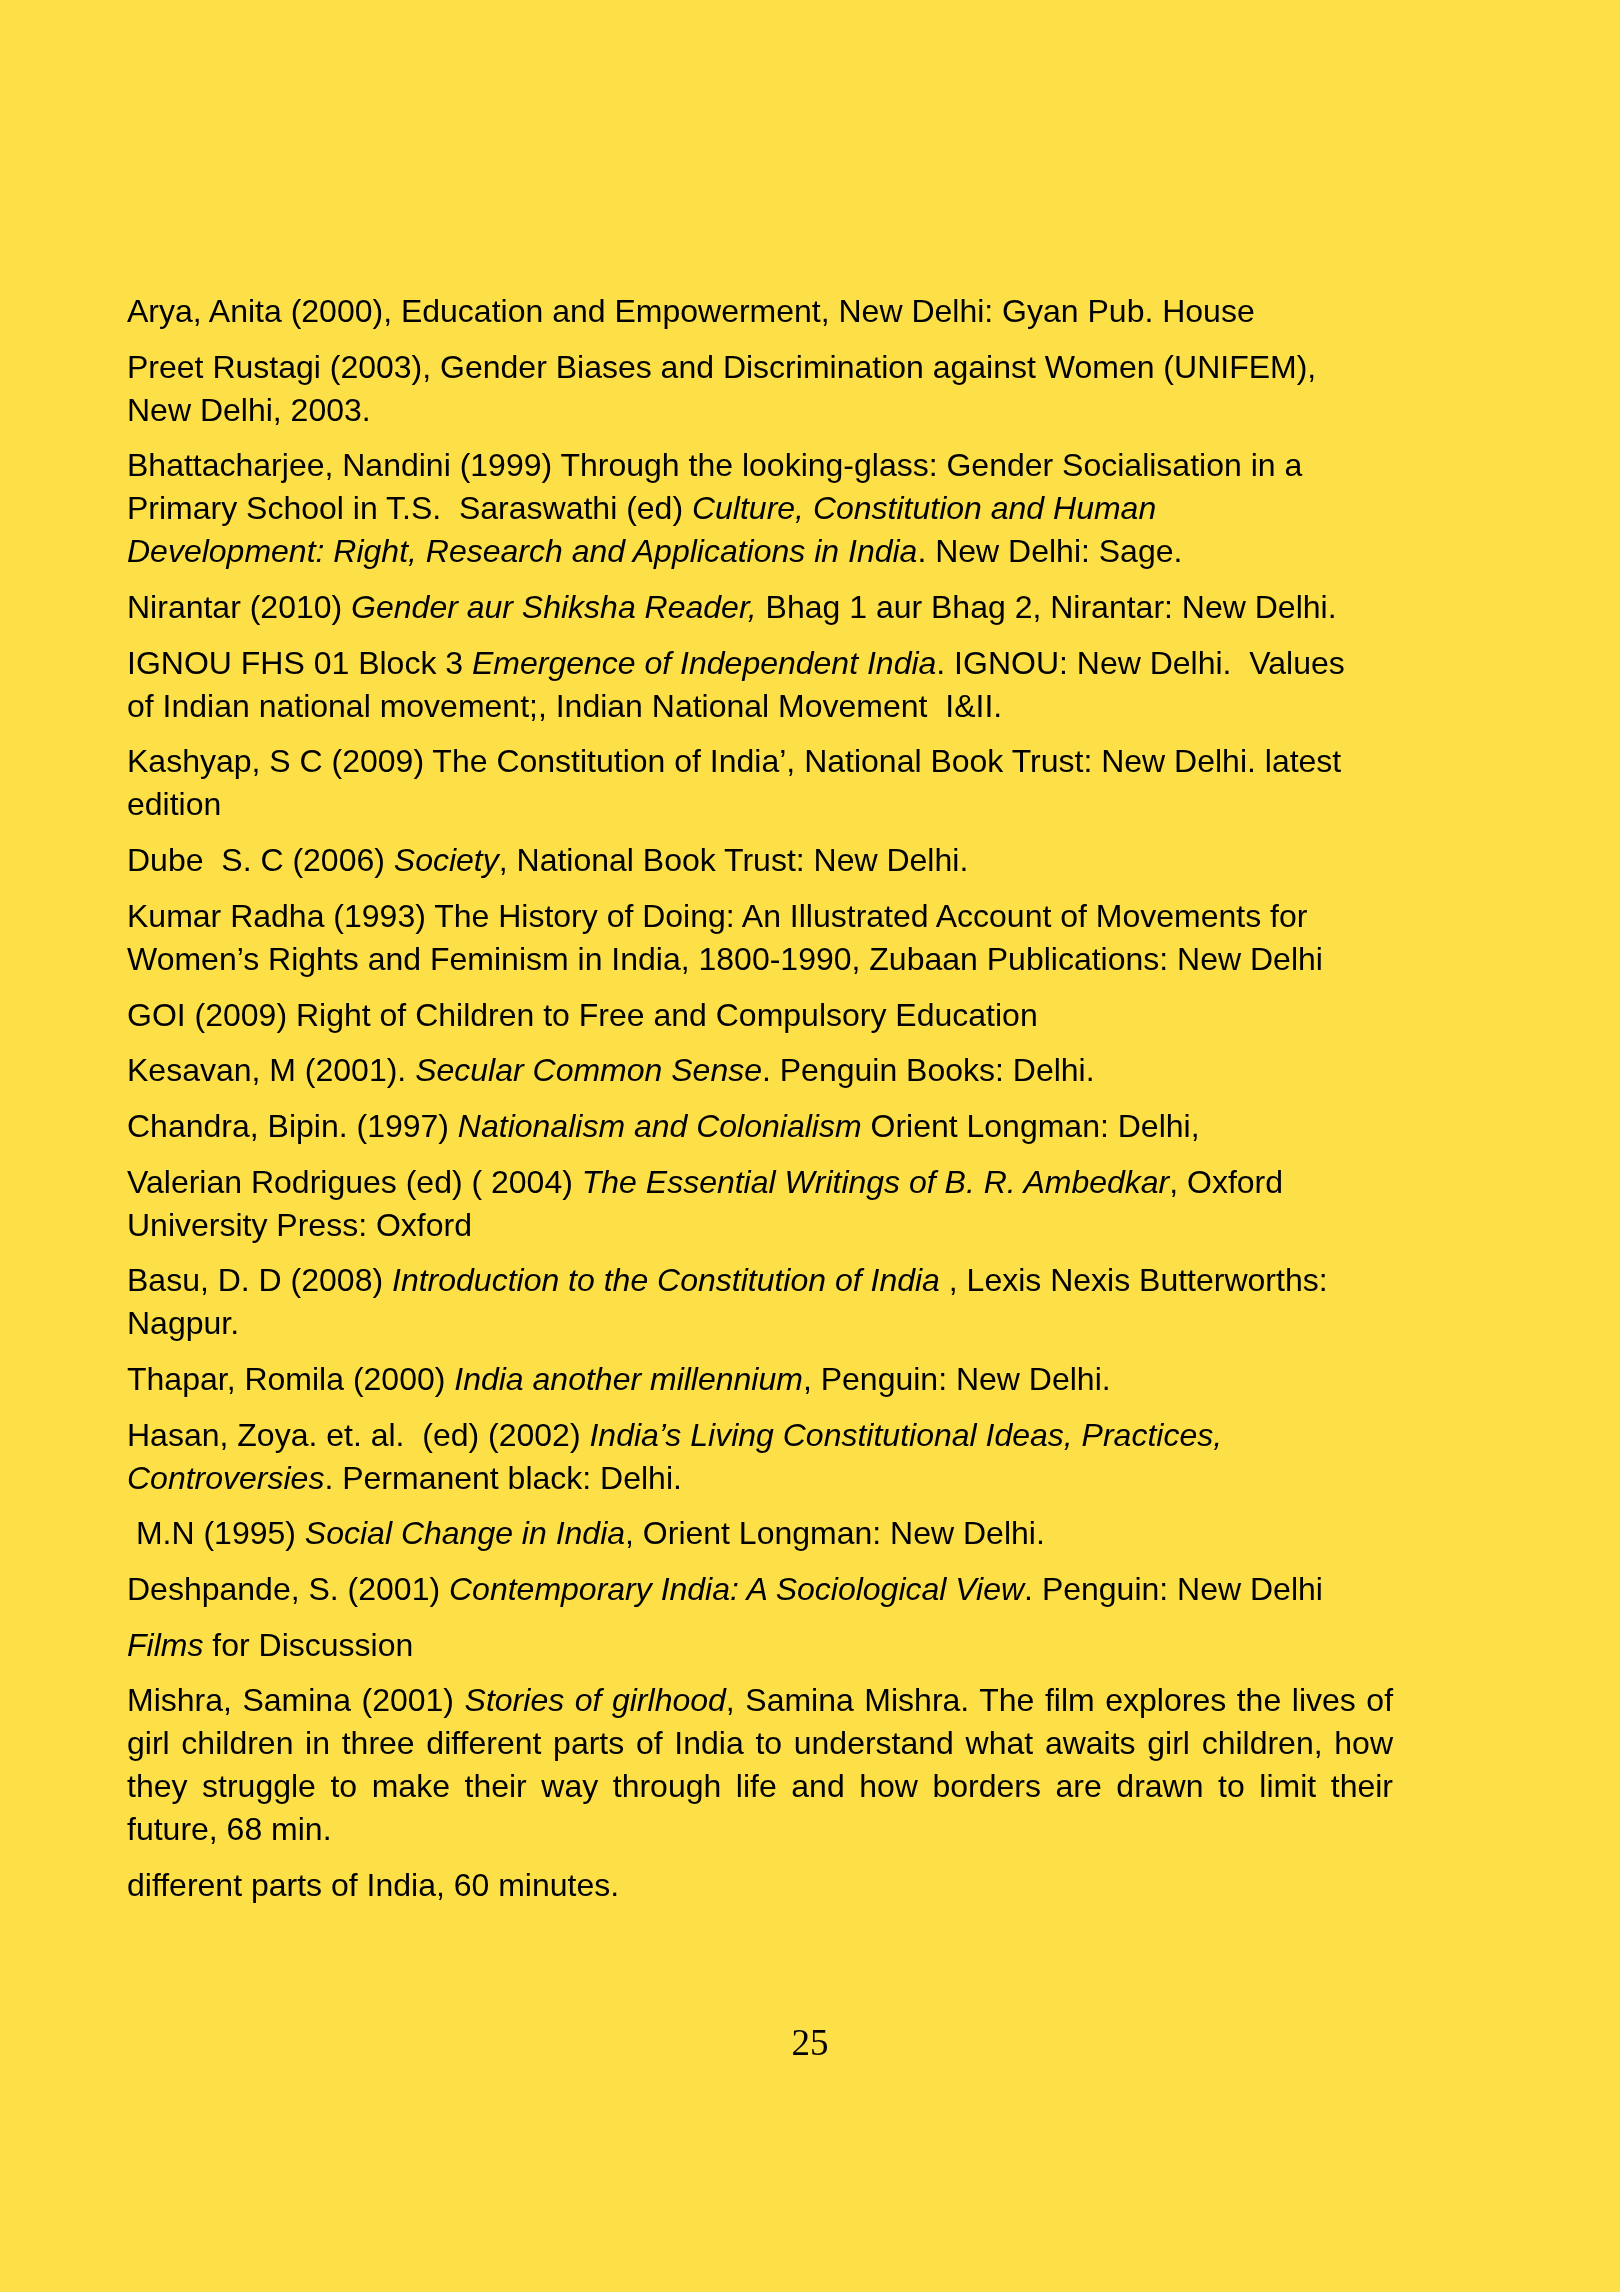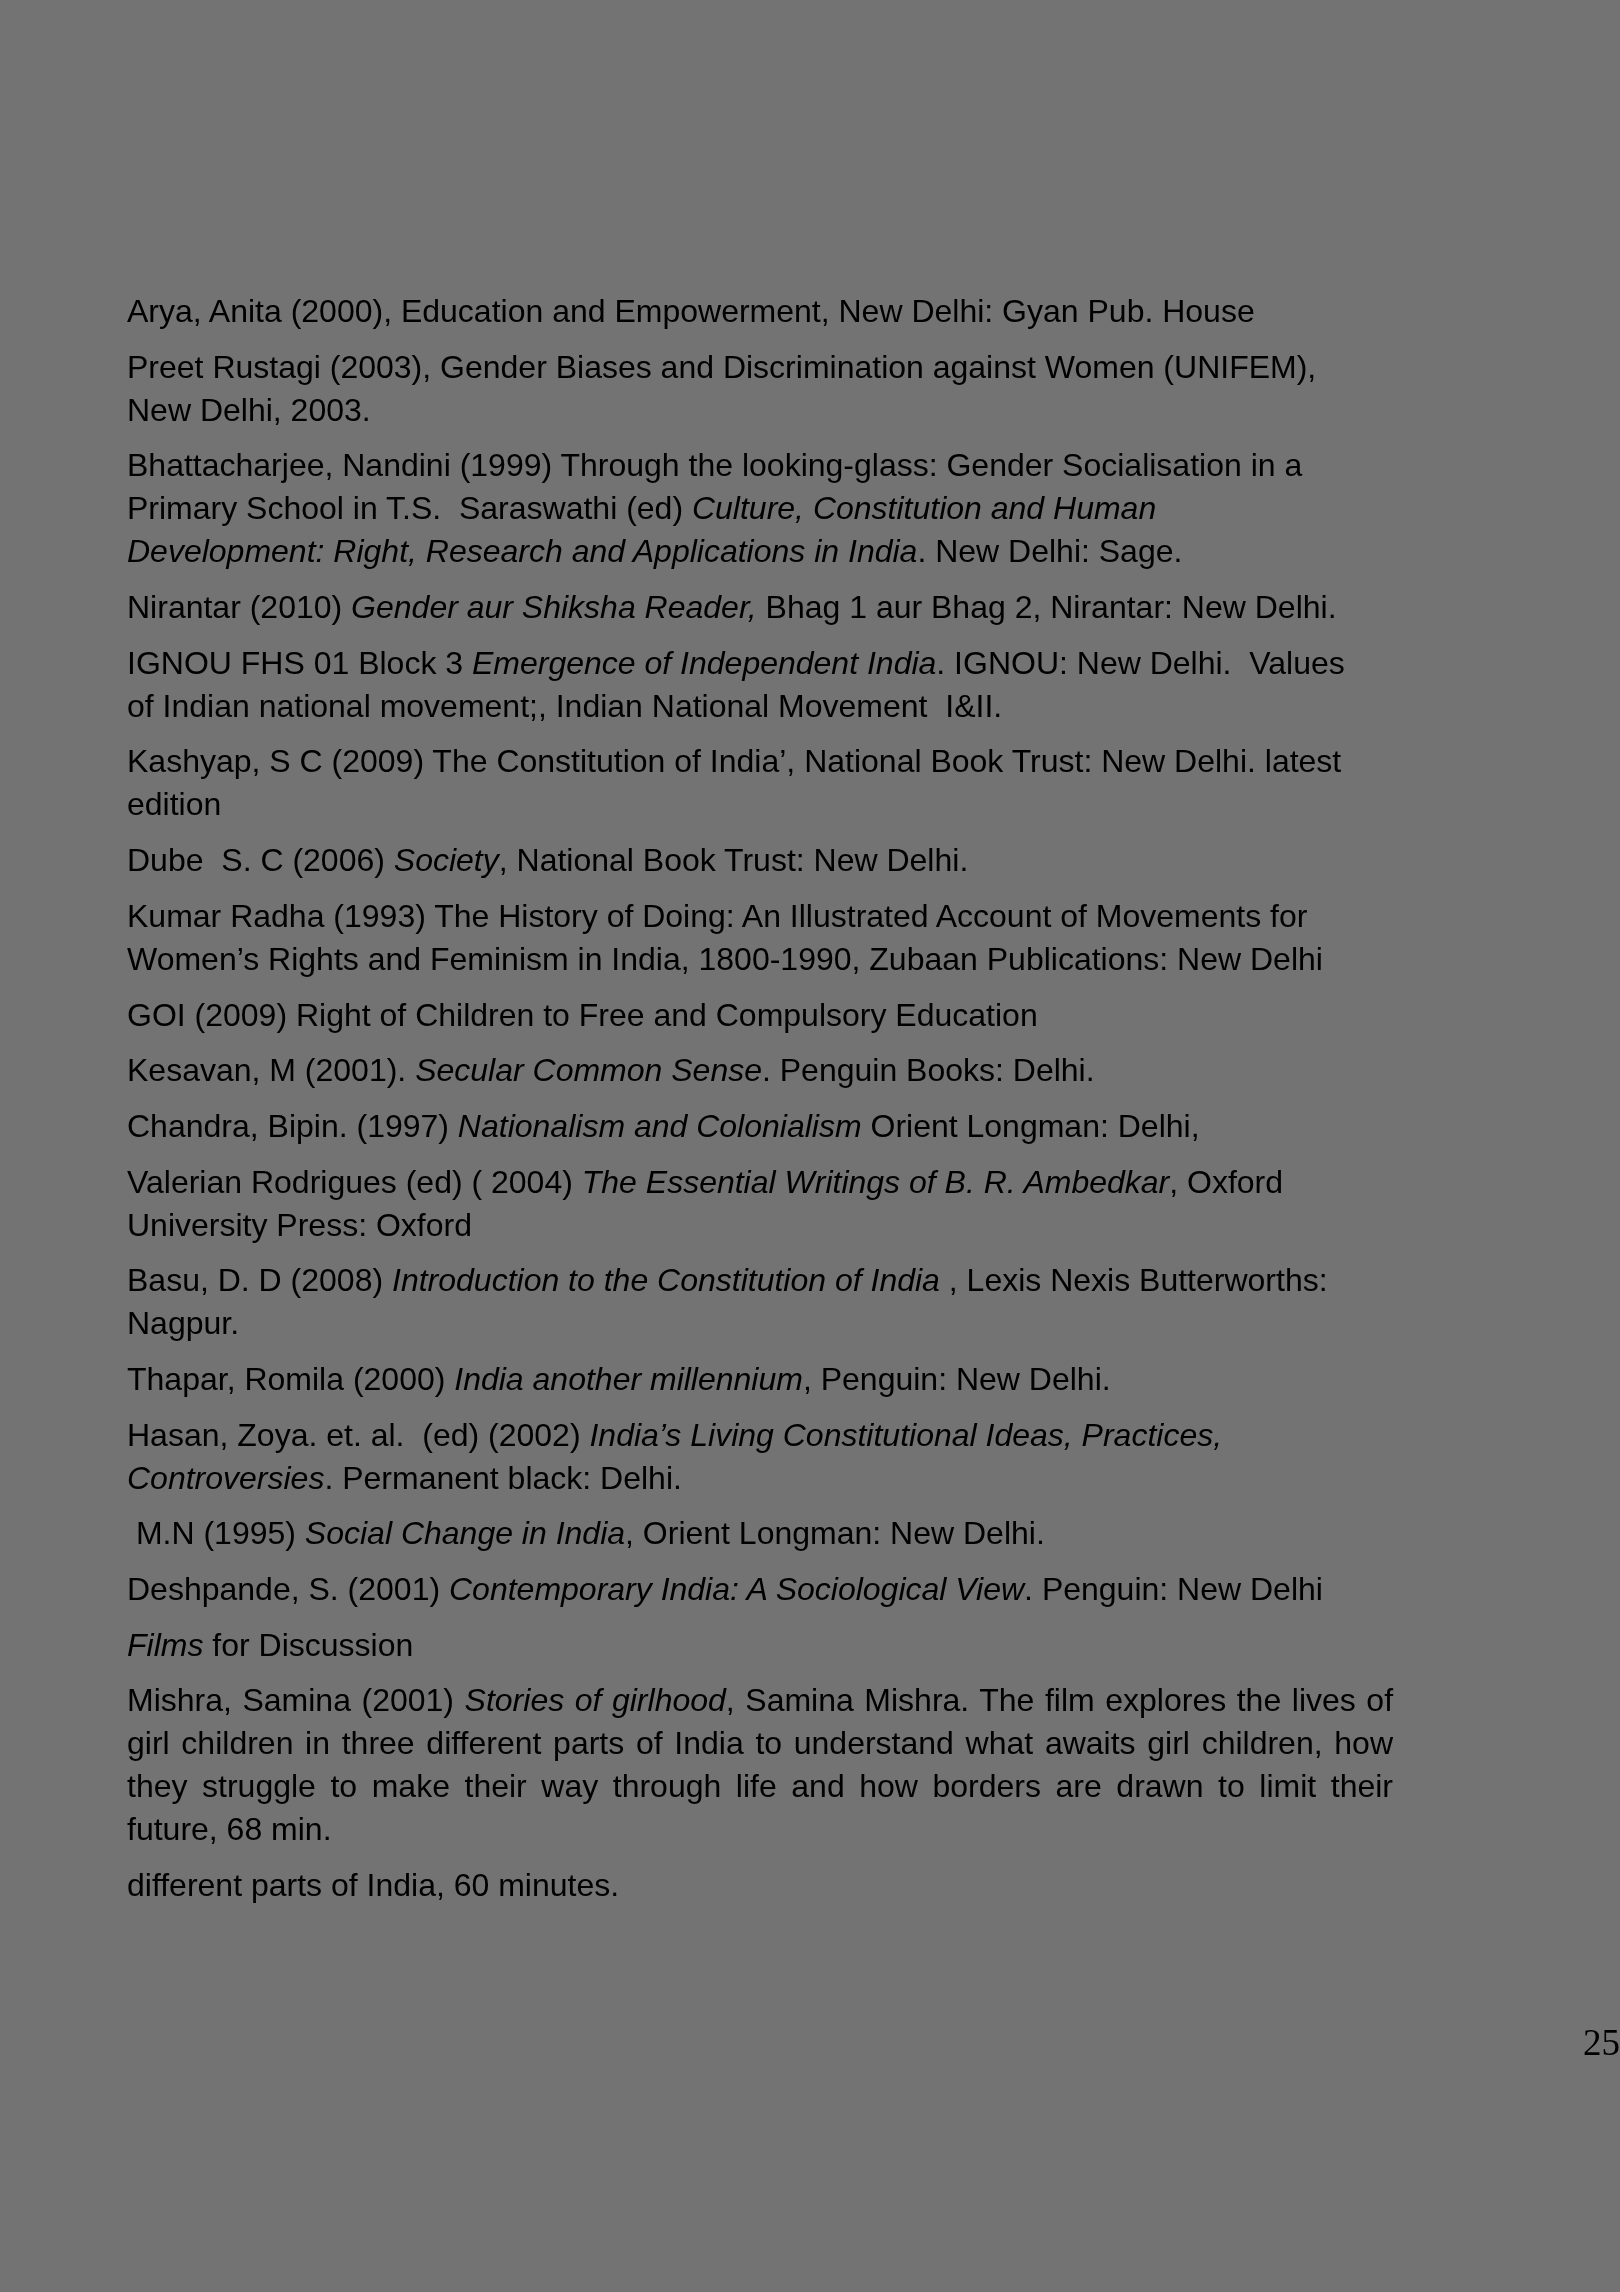--- a/index.html
+++ b/index.html
@@ -4,21 +4,21 @@
 <style>
   html, body {
     margin: 0;
     padding: 0;
     background: #ffffff;
   }
   .page {
     position: relative;
     width: 1620px;
     height: 2293px;
-    background: #737373;
+    background: #fde047;
     color: #000000;
     font-family: "Liberation Sans", sans-serif;
     overflow: hidden;
   }
   .content {
     position: absolute;
     left: 127px;
     top: 290px;
     width: 1266px;
   }
@@ -37,21 +37,21 @@
     text-align: justify;
     text-align-last: justify;
   }
   .i { font-style: italic; }
   .b { font-weight: normal; }
   .page-number {
     position: absolute;
     top: 2021px;
     left: 0;
     width: 100%;
-    text-align: right;
+    text-align: center;
     font-family: "Liberation Serif", serif;
     font-size: 37px;
     line-height: 43px;
   }
 </style>
 </head>
 <body>
 
 <div class="page">
   <div class="content" id="doc-body">

